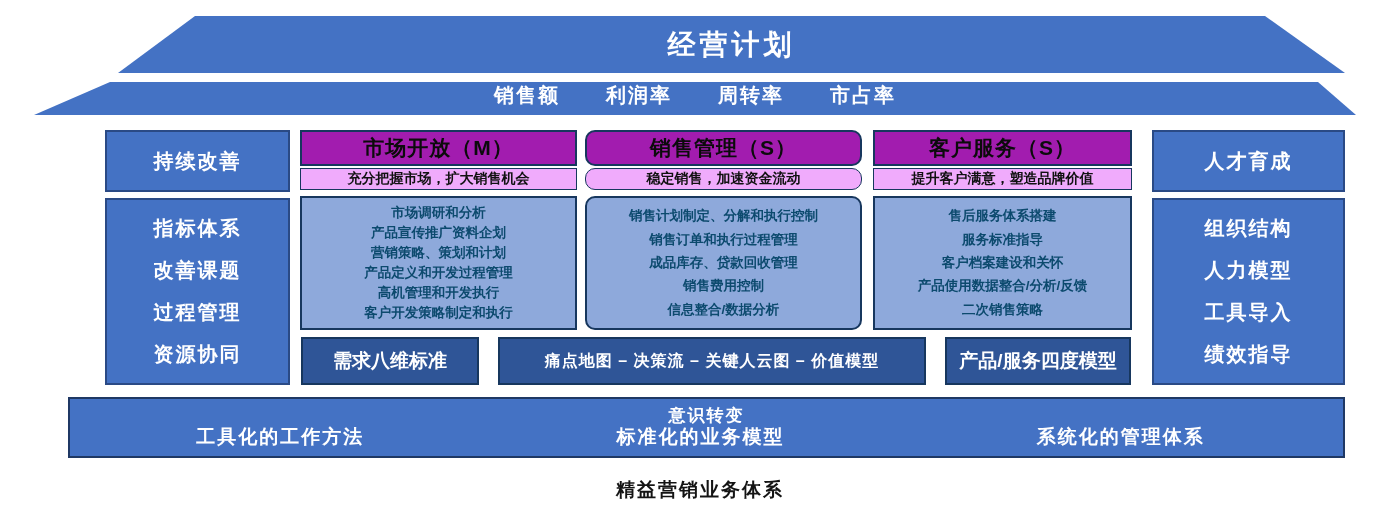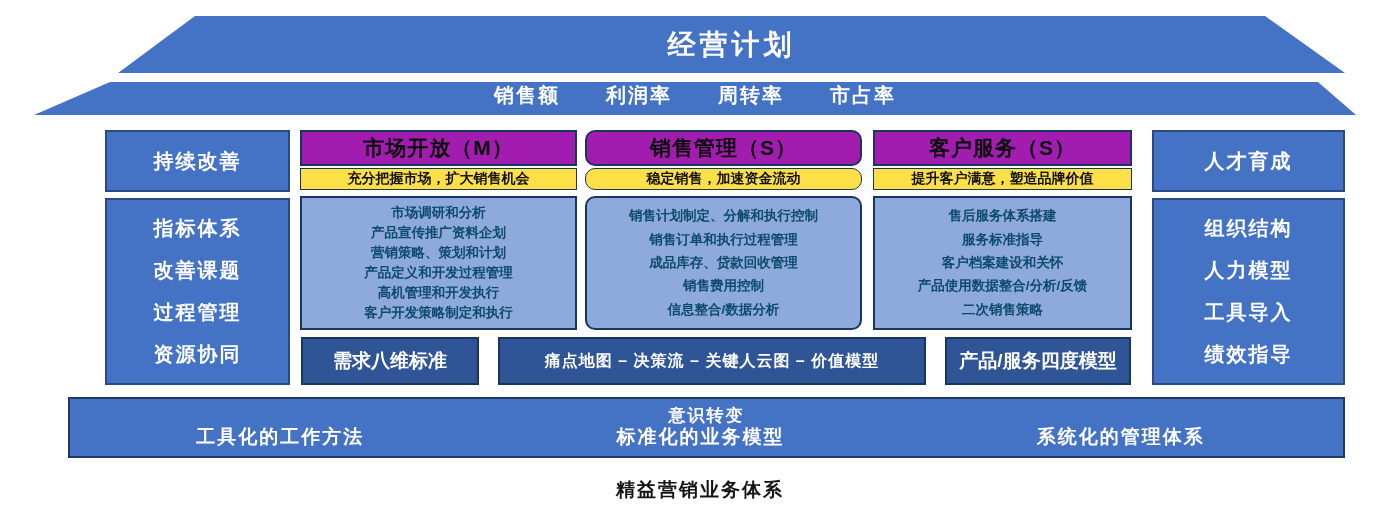--- a/index.html
+++ b/index.html
@@ -21,21 +21,21 @@
         display:flex;align-items:center;justify-content:center;color:#fff;font-weight:bold;font-size:20px;letter-spacing:2px;}
   .sbox.tall{flex-direction:column;justify-content:space-evenly;}
   .left-top{left:105px;top:130px;width:185px;height:62px;}
   .left-main{left:105px;top:198px;width:185px;height:187px;}
   .right-top{left:1152px;top:130px;width:193px;height:62px;}
   .right-main{left:1152px;top:198px;width:193px;height:187px;}
 
   
   .col-title{position:absolute;top:130px;height:36px;background:#a21caf;border:2px solid #17375e;box-sizing:border-box;
              display:flex;align-items:center;justify-content:center;color:#0b0b0b;font-size:21px;font-weight:bold;letter-spacing:1px;}
-  .col-sub{position:absolute;top:168px;height:22px;background:#fde047;border:1.5px solid #17375e;box-sizing:border-box;
+  .col-sub{position:absolute;top:168px;height:22px;background:#f0abfc;border:1.5px solid #17375e;box-sizing:border-box;
            display:flex;align-items:center;justify-content:center;color:#111;font-size:14px;font-weight:bold;}
   .col-body{position:absolute;top:196px;height:134px;background:#8ea9db;border:2px solid #17375e;box-sizing:border-box;
             display:flex;flex-direction:column;align-items:center;justify-content:space-evenly;padding:4px 2px;}
   .col-body .line{color:#0c4a6e;font-size:13.5px;font-weight:bold;white-space:nowrap;}
   .c1{left:300px;width:277px;} .c2{left:585px;width:277px;border-radius:10px;} .c3{left:873px;width:259px;}
 
   
   .dark{position:absolute;top:337px;height:48px;background:#2f5597;border:2px solid #17375e;box-sizing:border-box;
         display:flex;flex-direction:row;align-items:center;justify-content:center;color:#fff;font-weight:bold;font-size:19px;line-height:1.3;}
   .need{left:301px;width:178px;}

